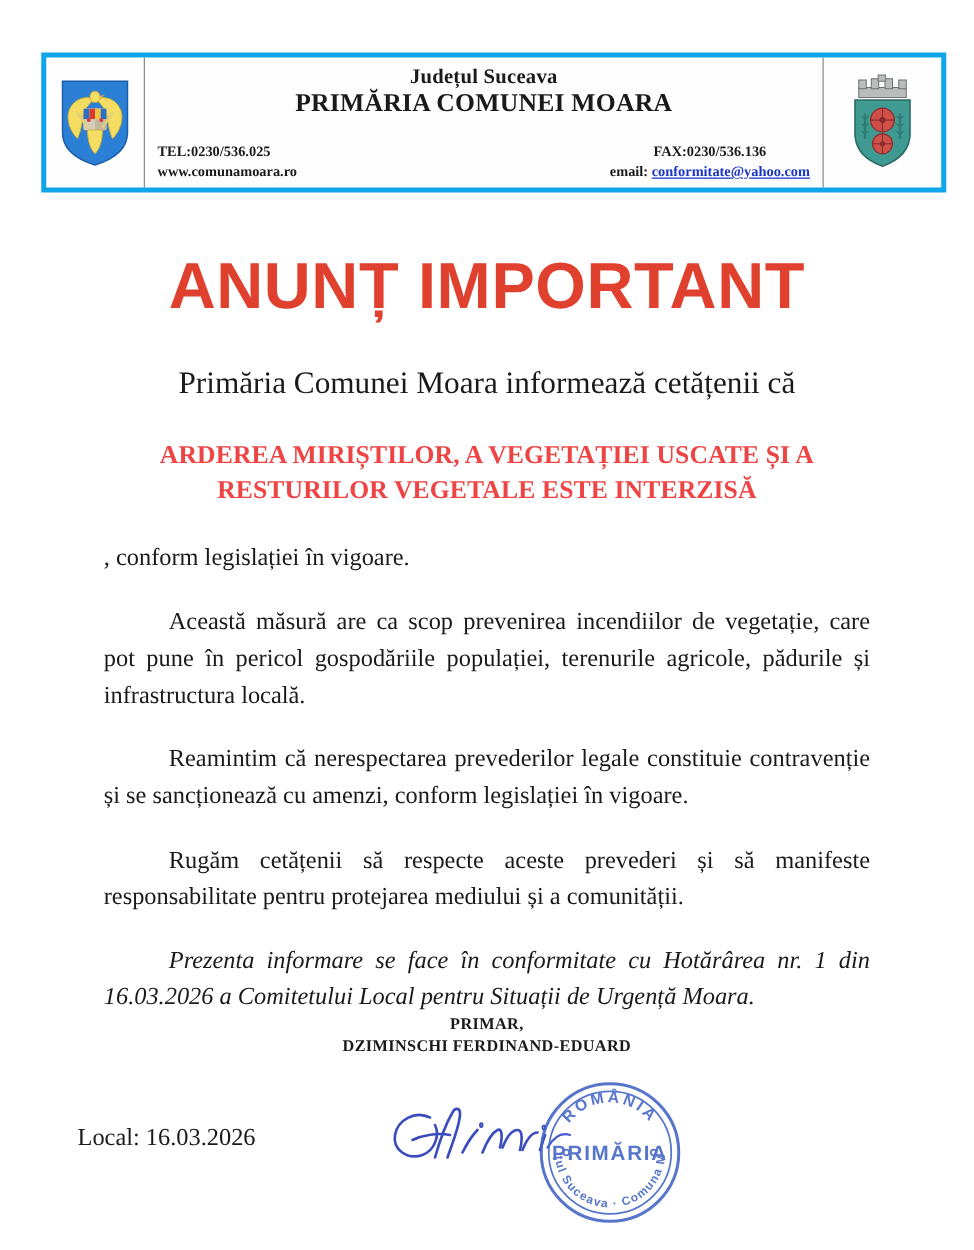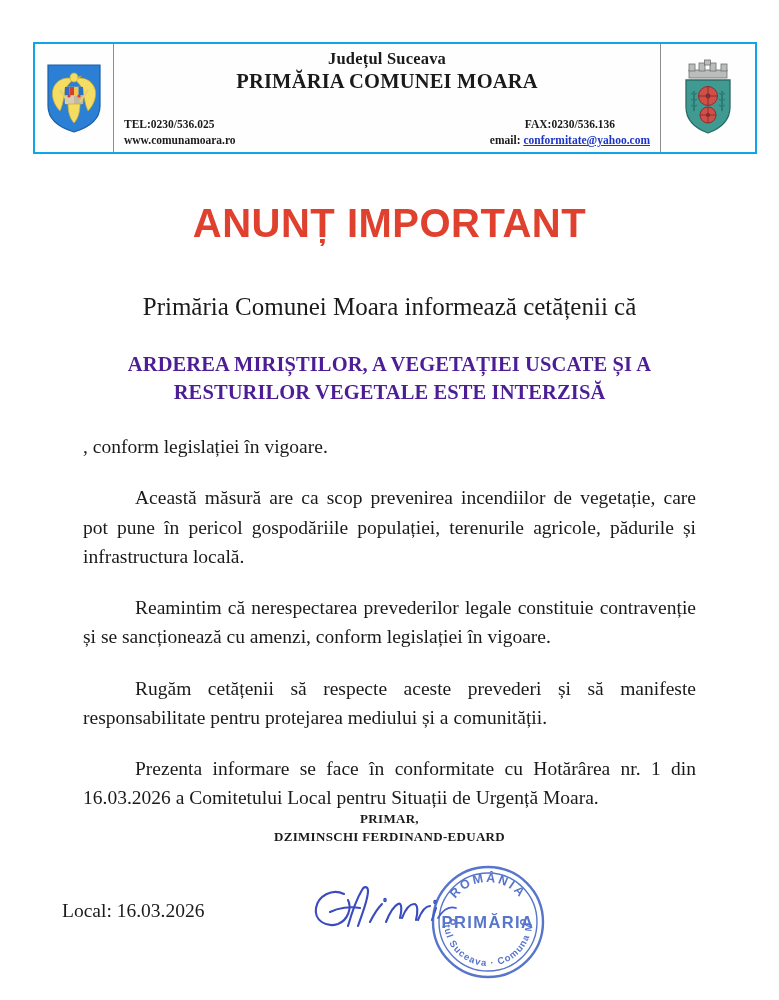--- a/index.html
+++ b/index.html
@@ -16,21 +16,21 @@
     overflow: hidden;
   }
 
   
   .letterhead {
     position: absolute;
     left: 33px;
     top: 42px;
     width: 724px;
     height: 112px;
-    border: 2px solid #0ea5e9;
+    border: 4px solid #0ea5e9;
     box-sizing: border-box;
     display: flex;
     background: #fefefe;
   }
   .lh-cell-left {
     width: 79px;
     border-right: 1px solid #8d8d8d;
     display: flex;
     align-items: center;
     justify-content: center;
@@ -94,21 +94,21 @@
   .coa { display:block; }
 
   
   .main-title {
     position: absolute;
     left: 0;
     right: 0;
     top: 203px;
     text-align: center;
     font-family: "Liberation Sans", "DejaVu Sans", sans-serif;
-    font-size: 40px;
+    font-size: 52px;
     font-weight: bold;
     color: #e0412f;
     letter-spacing: .5px;
     line-height: 1;
   }
 
   
   .body-block {
     position: absolute;
     left: 83px;
@@ -118,35 +118,35 @@
     line-height: 1.5;
     color: #1a1a1a;
   }
   .intro-line {
     text-align: center;
     margin: 0 0 24px 0;
     font-size: 25px;
   }
   .ban-heading {
     text-align: center;
-    color: #4c1d95;
+    color: #ef4444;
     font-weight: bold;
     font-size: 20.5px;
     line-height: 1.38;
     letter-spacing: .1px;
     margin: 0 0 26px 0;
   }
   .para {
     margin: 0 0 22px 0;
     text-align: justify;
     text-justify: inter-word;
   }
   .para.no-indent { text-indent: 0; }
   .para.indent { text-indent: 52px; }
-  .para:last-child { margin-bottom: 12px; }
+  .para:last-child { margin-bottom: 12px; font-style: italic; }
 
   
   .signature-block {
     position: absolute;
     left: 0;
     right: 0;
     top: 810px;
     text-align: center;
     font-size: 13px;
     font-weight: bold;

